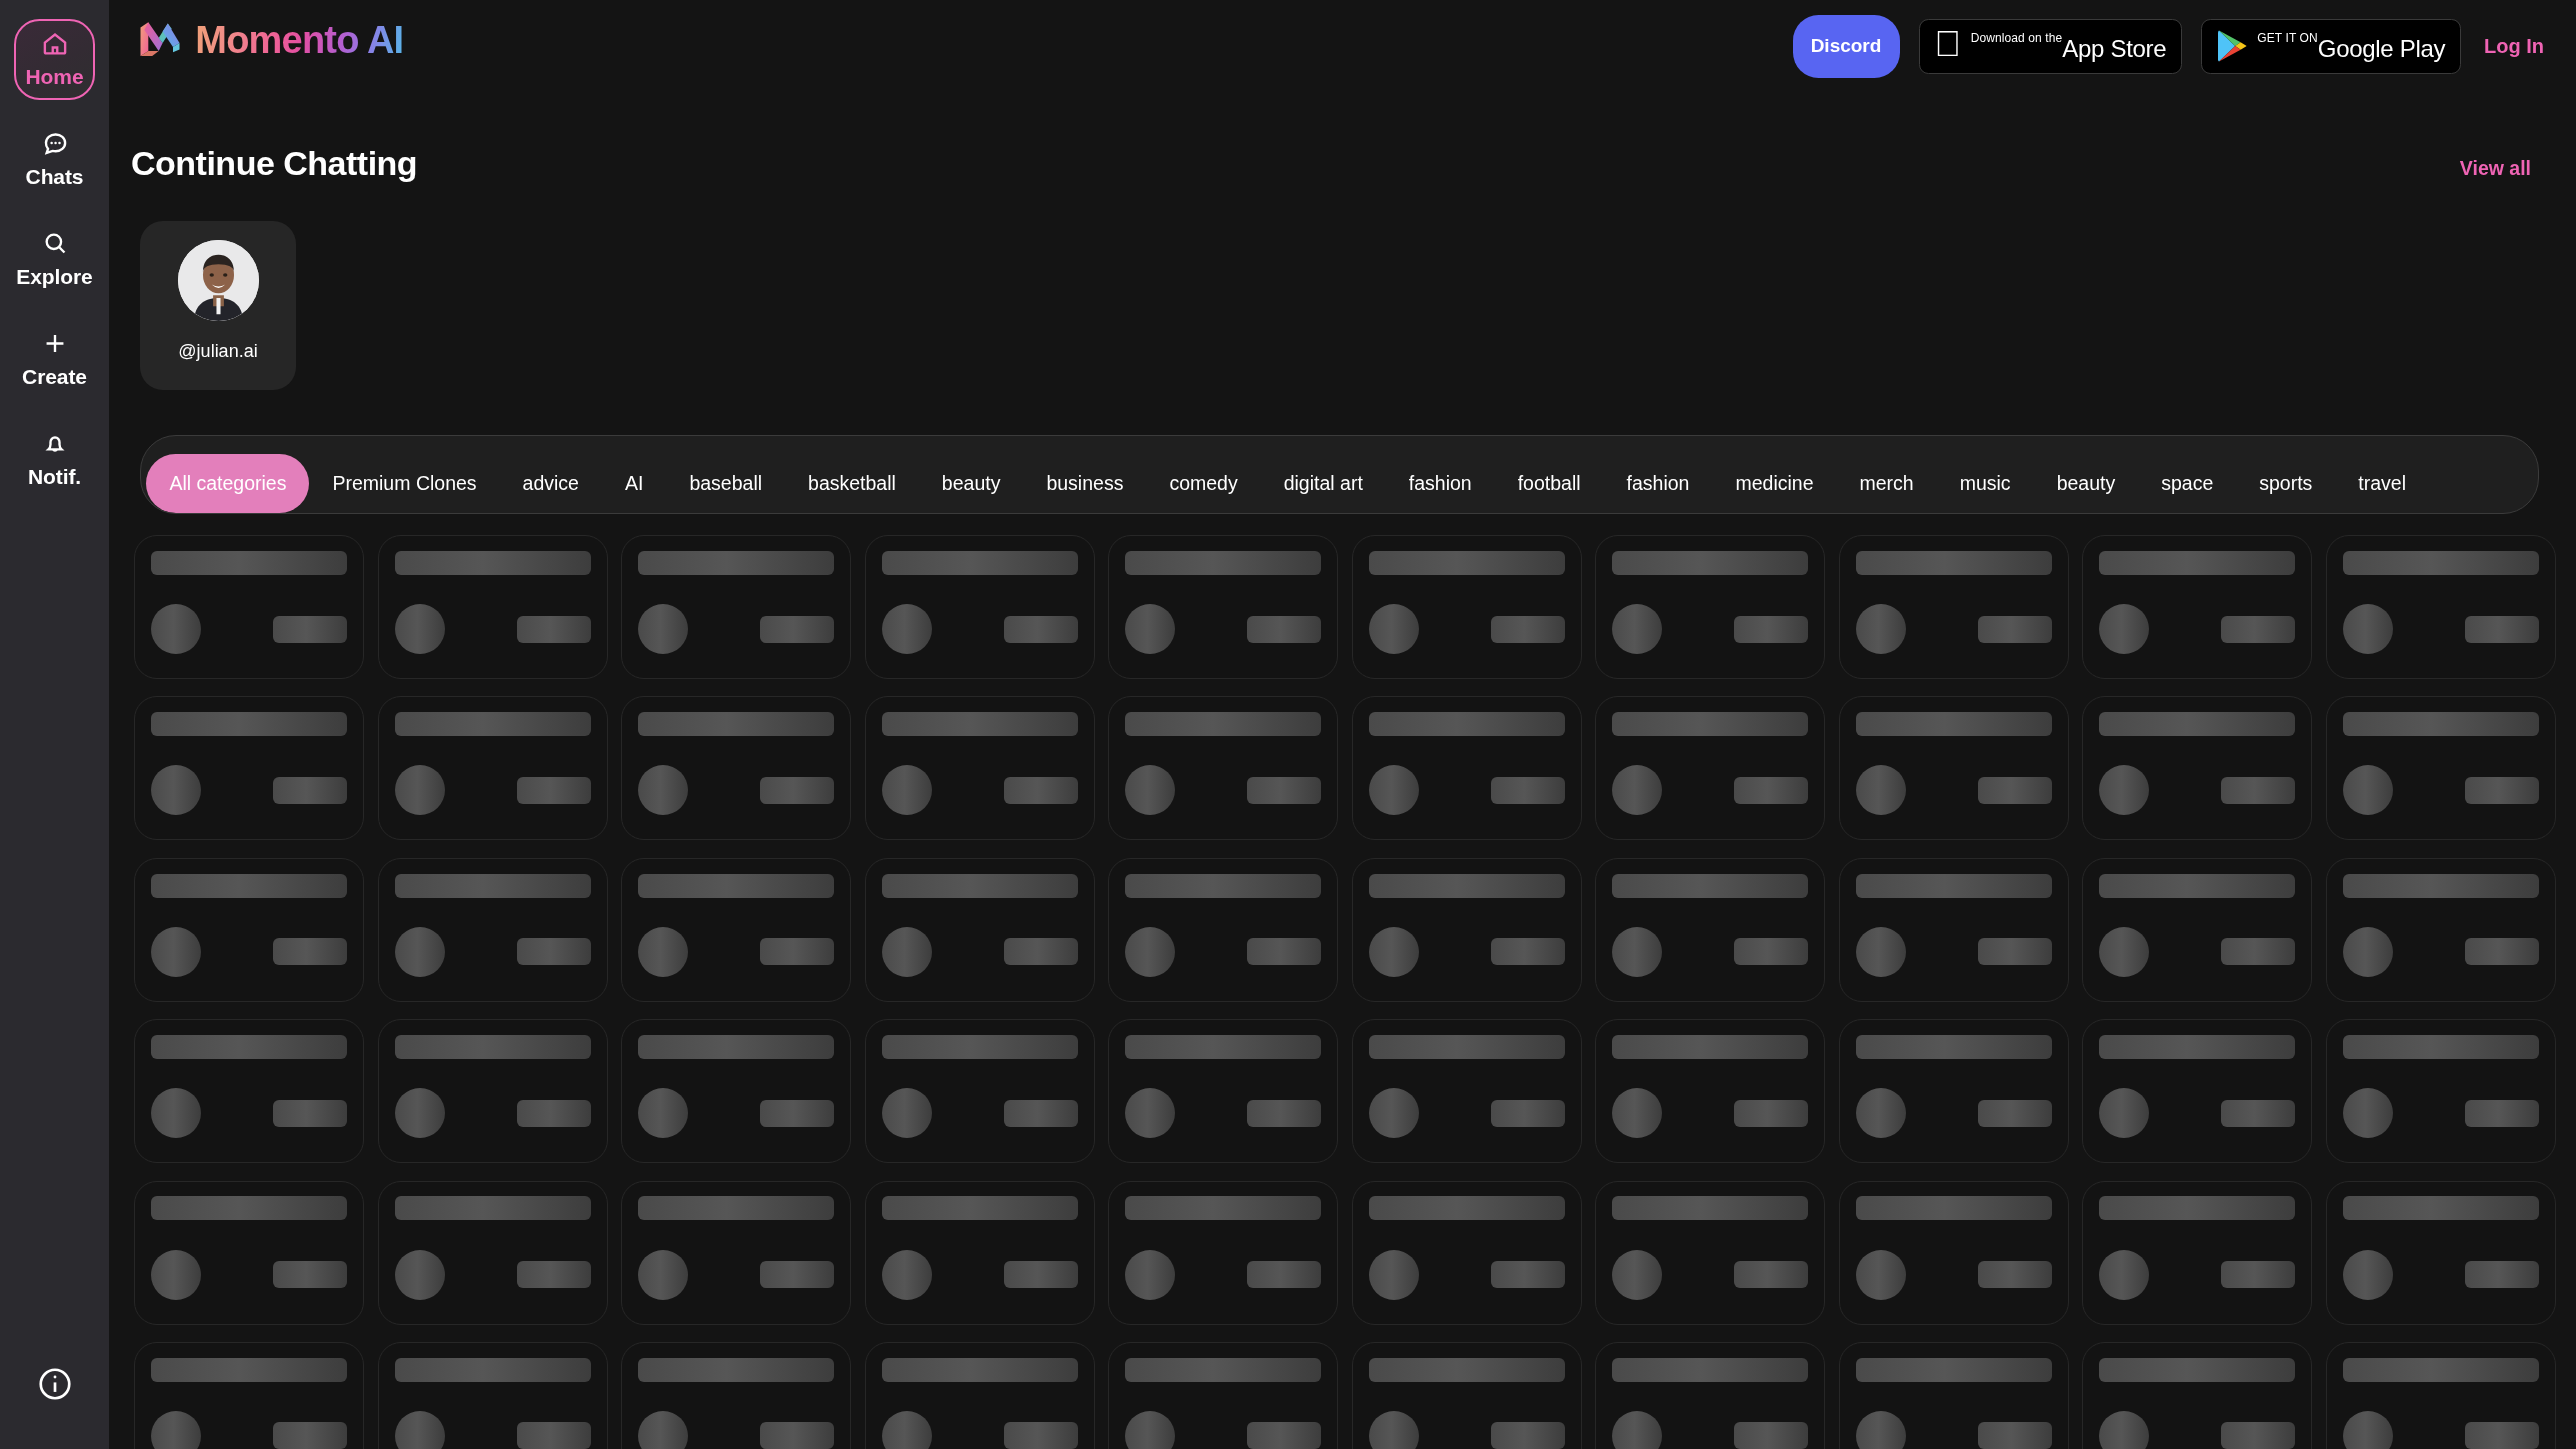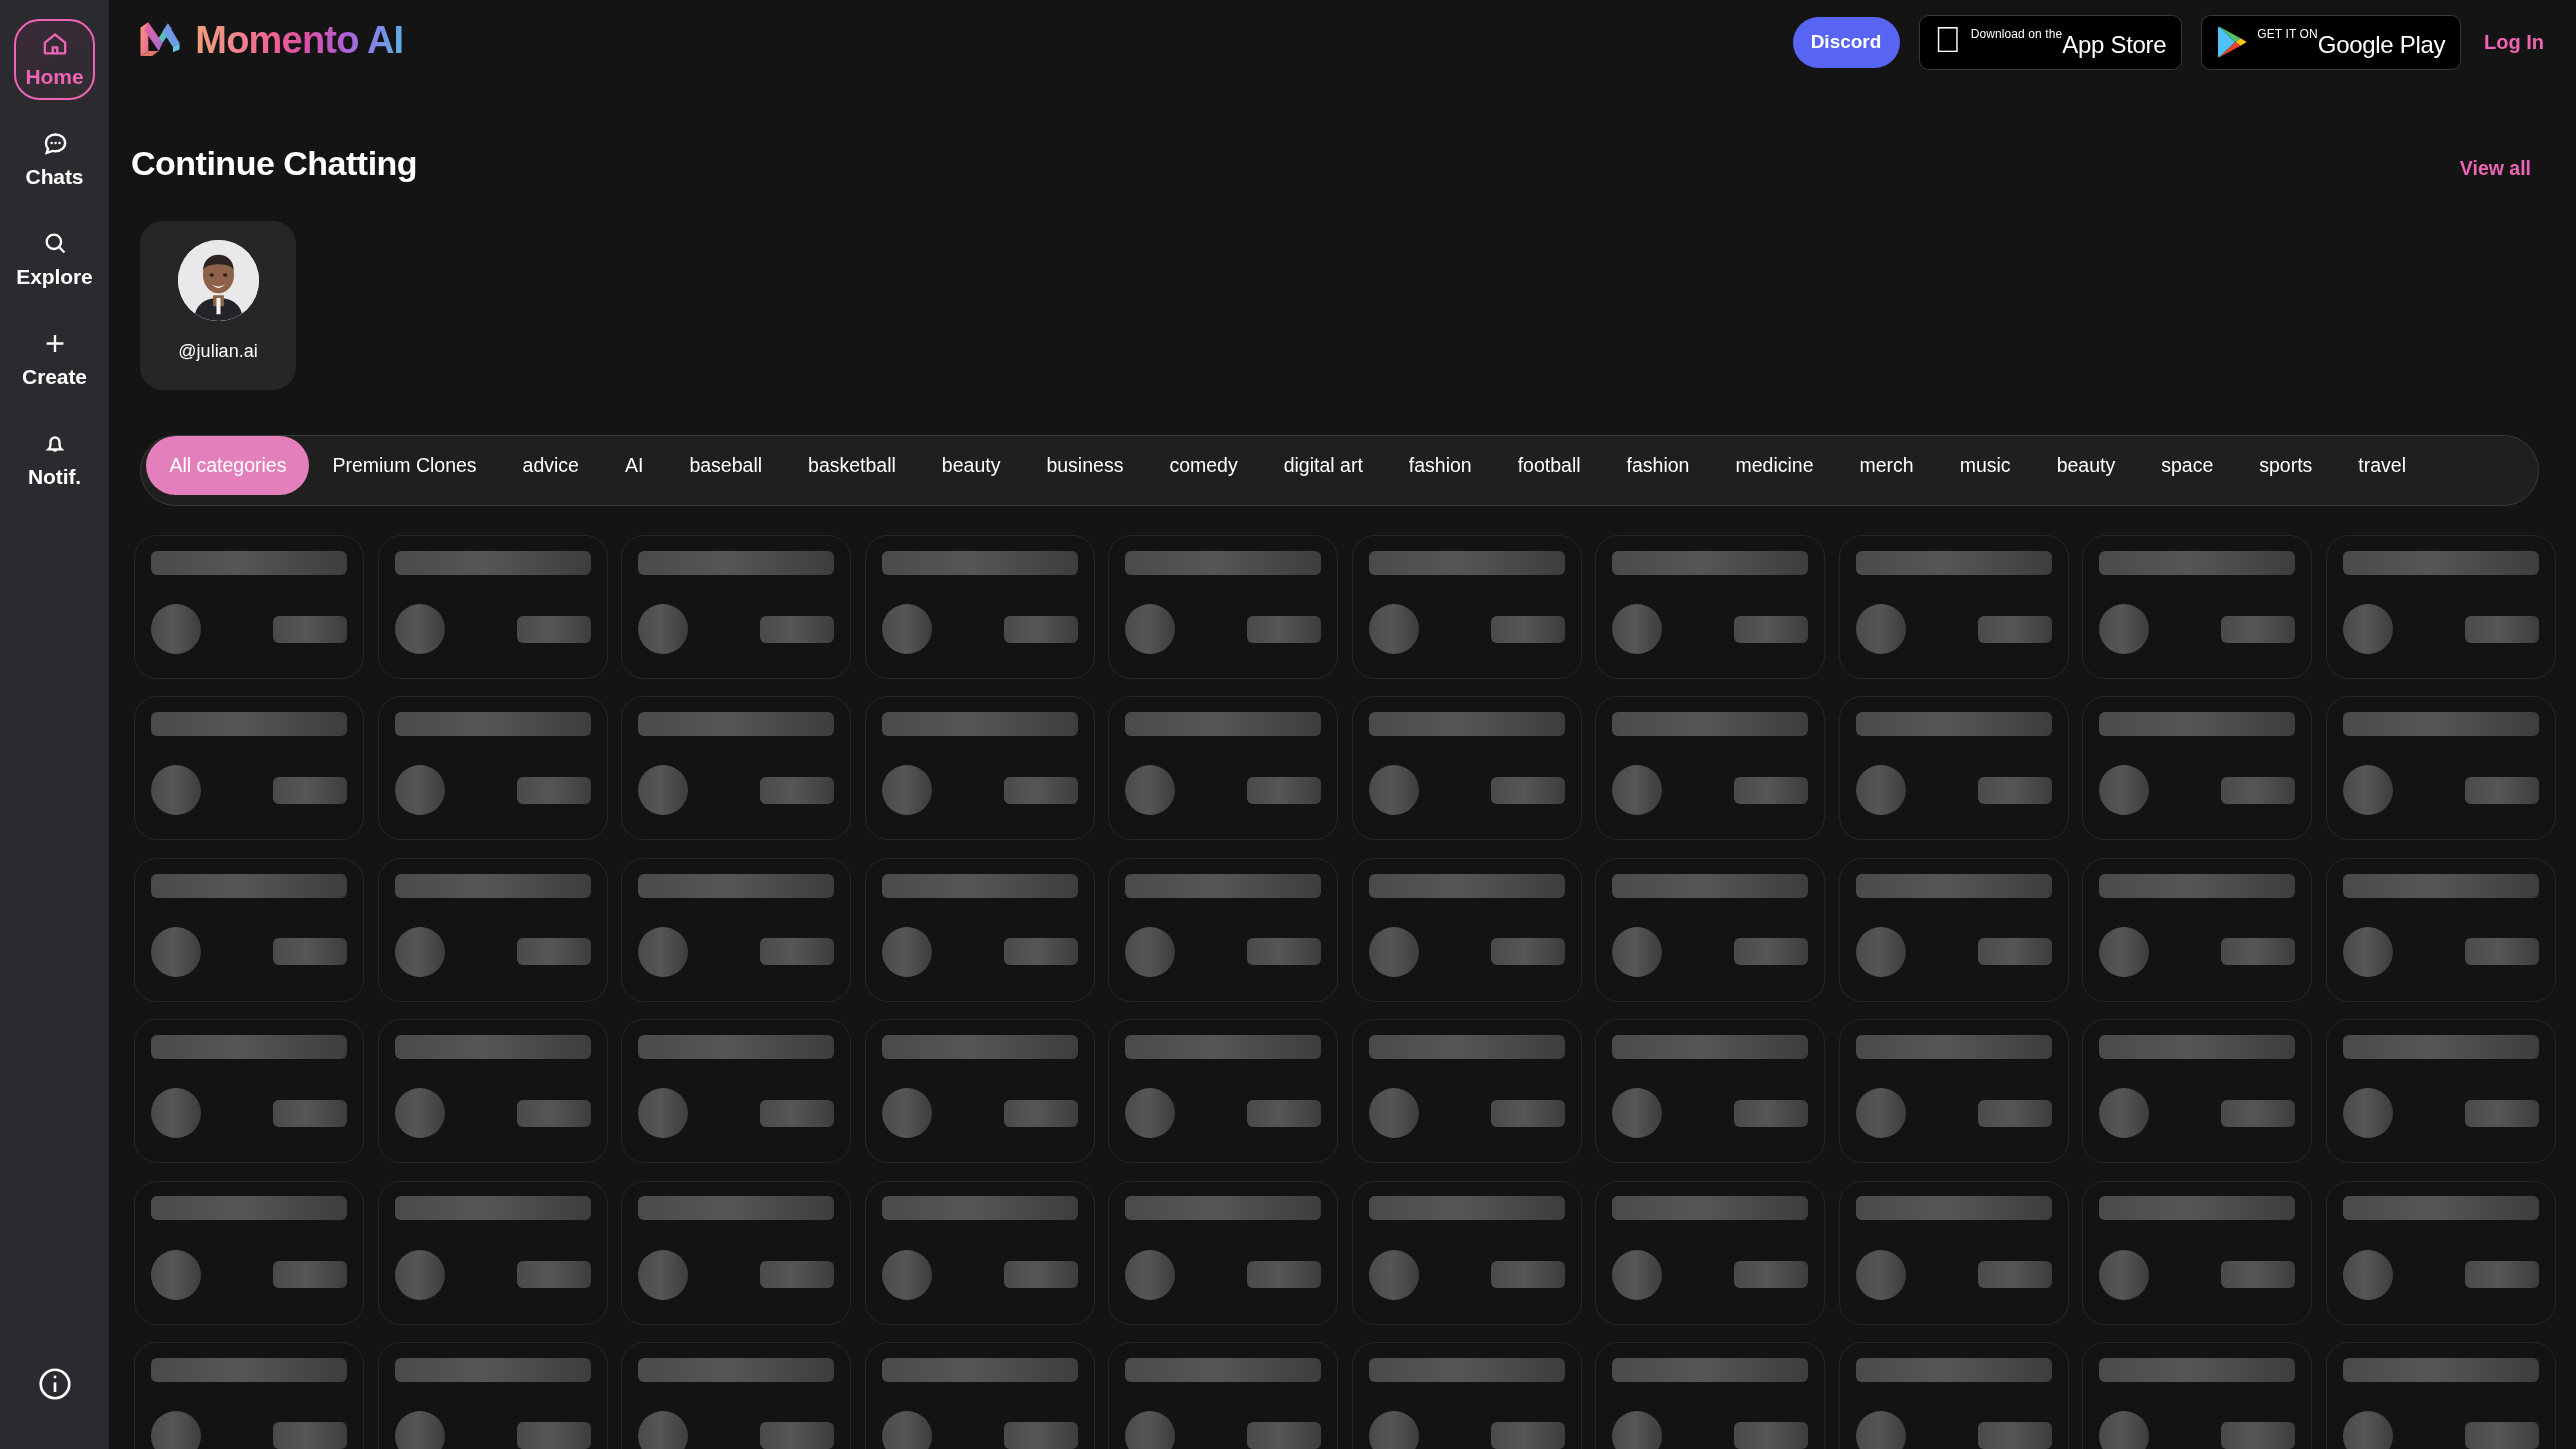--- a/index.html
+++ b/index.html
@@ -48,21 +48,21 @@
     font-size:38px; font-weight:700; letter-spacing:-0.8px;
     background:linear-gradient(100deg,#f0a178 0%,#f18a8a 18%,#ee5f97 40%,#e14fa4 52%,#b45fd0 70%,#8f7be6 82%,#56b6e8 100%);
     -webkit-background-clip:text; background-clip:text; color:transparent;
     white-space:nowrap;
   }
   #header-actions{
     position:absolute; right:32px; top:14.8px;
     display:flex; align-items:center; gap:19px;
   }
   #discord-button{
-    width:107px; height:51px; border-radius:25.5px;
+    width:107px; height:63px; border-radius:25.5px;
     background:#5865f2; color:#fff; border:none;
     font-size:19px; font-weight:600; cursor:pointer;
     font-family:"Liberation Sans", sans-serif;
   }
   .store-badge{
     height:55px; border-radius:9.4px; background:#000;
     border:1px solid #3a3a3a; cursor:pointer;
     display:flex; align-items:center; gap:9.4px; padding:0 14.8px;
     color:#fff;
   }
@@ -92,23 +92,23 @@
     padding-top:19px;
   }
   .chat-avatar{
     width:81px; height:81px; border-radius:50%;
     background:#e8e8e8; overflow:hidden; position:relative;
   }
   .chat-handle{ margin-top:20px; color:#fff; font-size:18px; font-weight:500;}
 
   
   #categories{
-    position:absolute; left:140px; top:435px; width:2399px; height:71px;
+    position:absolute; left:140px; top:435px; width:2399px; height:79px;
     border:1px solid #3b3b3b; border-radius:36px; background:#1f1f1f;
-    display:flex; align-items:flex-start; padding-left:5.4px; overflow:hidden;
+    display:flex; align-items:flex-end; padding-left:5.4px; overflow:hidden;
   }
   .cat-pill{
     height:59px; padding:0 23px; border-radius:29.5px;
     display:flex; align-items:center; justify-content:center;
     color:#ffffff; font-size:19.5px; cursor:pointer; white-space:nowrap;
     flex:0 0 auto;
   }
   .cat-pill.selected{ background:#e37fbb; color:#ffffff; font-weight:500;}
 
   

